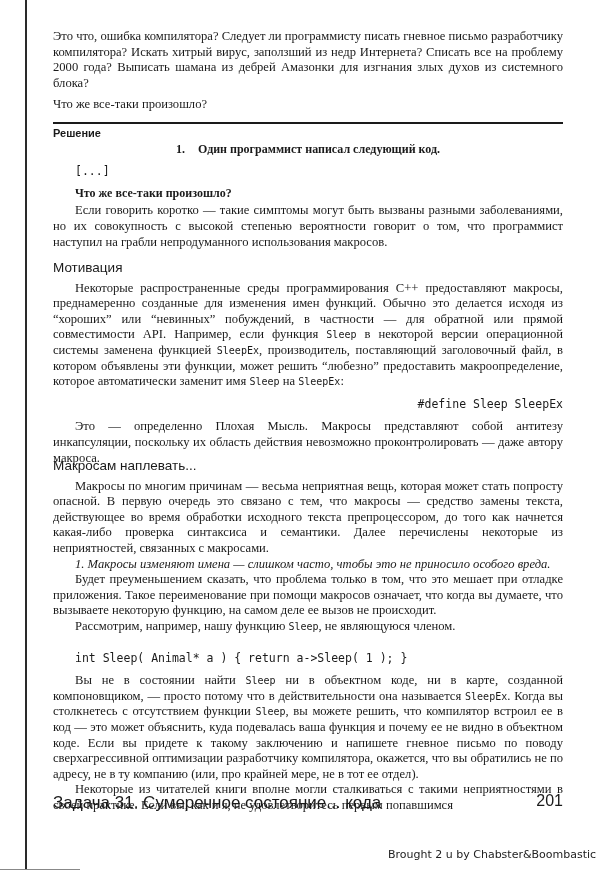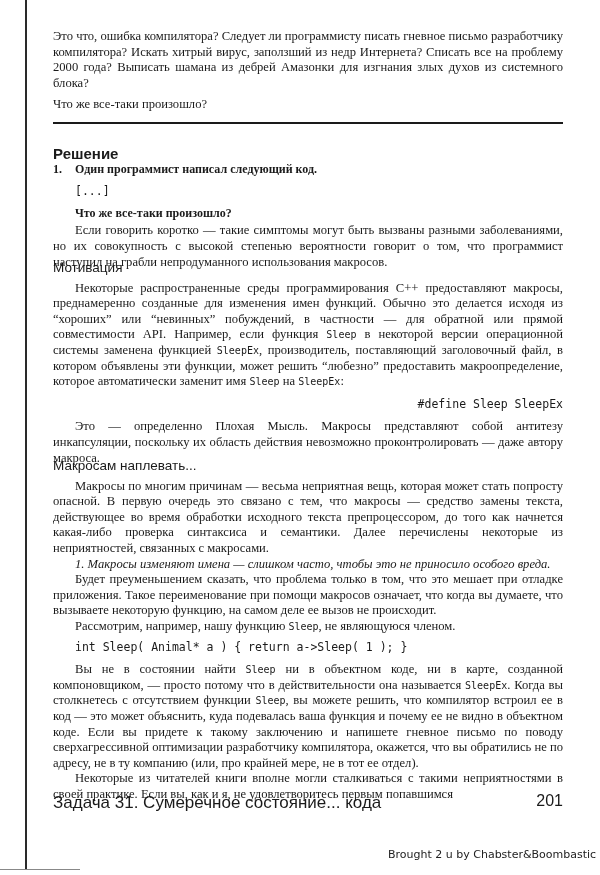--- a/index.html
+++ b/index.html
@@ -16,21 +16,21 @@
   .page {
     position: absolute; left: 53px; top: 0; width: 510px;
     font-size: 12.6px; line-height: 15.6px;
   }
   .p { margin: 0; text-align: justify; }
   .ind { text-indent: 22px; }
   .block { position: absolute; left: 0; width: 510px; }
   .code { font-family: "DejaVu Sans Mono", "Liberation Mono", monospace; font-size: 11.5px; }
   .mono { font-family: "DejaVu Sans Mono", "Liberation Mono", monospace; font-size: 10px; }
   .rule { position: absolute; left: 0; top: 122px; width: 510px; height: 2px; background: #1a1a1a; }
-  .h1 { font-family: "Liberation Sans", "DejaVu Sans", sans-serif; font-weight: bold; font-size: 15px; margin-top: 20px; }
+  .h1 { font-family: "Liberation Sans", "DejaVu Sans", sans-serif; font-weight: bold; font-size: 11px; }
   .h2 { font-family: "Liberation Sans", "DejaVu Sans", sans-serif; font-size: 13.5px; }
   .bold { font-weight: bold; }
   .ital { font-style: italic; }
   .footer { font-family: "Liberation Sans", "DejaVu Sans", sans-serif; font-size: 17px; }
   .pagenum { font-family: "Liberation Sans", "DejaVu Sans", sans-serif; font-size: 16px; position: absolute; right: 0; }
   .watermark { position: absolute; left: 388px; top: 848px; font-family: "DejaVu Sans", sans-serif; font-size: 11px; color: #222; }
 </style>
 </head>
 <body>
 
@@ -41,21 +41,21 @@
 
   <div class="block" style="top:29px;">
     <p class="p">Это что, ошибка компилятора? Следует ли программисту писать гневное письмо разработчику компилятора? Искать хитрый вирус, заползший из недр Интернета? Списать все на проблему 2000 года? Выписать шамана из дебрей Амазонки для изгнания злых духов из системного блока?</p>
     <p class="p" style="margin-top:6px;">Что же все-таки произошло?</p>
   </div>
 
   <div class="rule"></div>
 
   <div class="block" style="top:126px;">
     <div class="h1">Решение</div>
-    <div class="bold" style="font-size:12px; margin-top:0px;">
+    <div class="bold" style="font-size:12px; margin-top:0px;text-align:center;">
       <span>1.</span>
       <span style="margin-left:10px;">Один программист написал следующий код.</span>
     </div>
     <div class="code" style="margin-left:22px; margin-top:7px;">[...]</div>
     <div class="bold" style="font-size:12px; margin-left:22px; margin-top:6px;">Что же все-таки произошло?</div>
     <p class="p ind" style="margin-top:2px;">Если говорить коротко — такие симптомы могут быть вызваны разными заболеваниями, но их совокупность с высокой степенью вероятности говорит о том, что программист наступил на грабли непродуманного использования макросов.</p>
   </div>
 
   <div class="block" style="top:260px;">
     <div class="h2">Мотивация</div>
@@ -63,21 +63,21 @@
     <div class="code" style="margin-left:22px; margin-top:7px;text-align:right;">#define Sleep SleepEx</div>
     <p class="p ind" style="margin-top:7px;font-family:Liberation Serif, serif;">Это — определенно Плохая Мысль. Макросы представляют собой антитезу инкапсуляции, поскольку их область действия невозможно проконтролировать — даже автору макроса.</p>
   </div>
 
   <div class="block" style="top:458px;">
     <div class="h2">Макросам наплевать...</div>
     <p class="p ind" style="margin-top:5px;">Макросы по многим причинам — весьма неприятная вещь, которая может стать попросту опасной. В первую очередь это связано с тем, что макросы — средство замены текста, действующее во время обработки исходного текста препроцессором, до того как начнется какая-либо проверка синтаксиса и семантики. Далее перечислены некоторые из неприятностей, связанных с макросами.</p>
     <p class="p ind ital">1. Макросы изменяют имена — слишком часто, чтобы это не приносило особого вреда.</p>
     <p class="p ind">Будет преуменьшением сказать, что проблема только в том, что это мешает при отладке приложения. Такое переименование при помощи макросов означает, что когда вы думаете, что вызываете некоторую функцию, на самом деле ее вызов не происходит.</p>
     <p class="p ind"><span>Рассмотрим, например, нашу функцию </span><span class="mono">Sleep</span><span>, не являющуюся членом.</span></p>
-    <div class="code" style="margin-left:22px; margin-top:5px;">int Sleep( Animal* a ) { return a-&gt;Sleep( 1 ); }</div>
+    <div class="code" style="margin-left:22px; margin-top:16px;">int Sleep( Animal* a ) { return a-&gt;Sleep( 1 ); }</div>
     <p class="p ind" style="margin-top:7px;"><span>Вы не в состоянии найти </span><span class="mono">Sleep</span><span> ни в объектном коде, ни в карте, созданной компоновщиком, — просто потому что в действительности она называется </span><span class="mono">SleepEx</span><span>. Когда вы столкнетесь с отсутствием функции </span><span class="mono">Sleep</span><span>, вы можете решить, что компилятор встроил ее в код — это может объяснить, куда подевалась ваша функция и почему ее не видно в объектном коде. Если вы придете к такому заключению и напишете гневное письмо по поводу сверхагрессивной оптимизации разработчику компилятора, окажется, что вы обратились не по адресу, не в ту компанию (или, про крайней мере, не в тот ее отдел).</span></p>
     <p class="p ind">Некоторые из читателей книги вполне могли сталкиваться с такими неприятностями в своей практике. Если вы, как и я, не удовлетворитесь первым попавшимся</p>
   </div>
 
   <div class="block" style="top:795px;">
     <span class="footer">Задача 31. Сумеречное состояние... кода</span>
     <span class="pagenum" style="top:-2px;">201</span>
   </div>
 </div>
 

